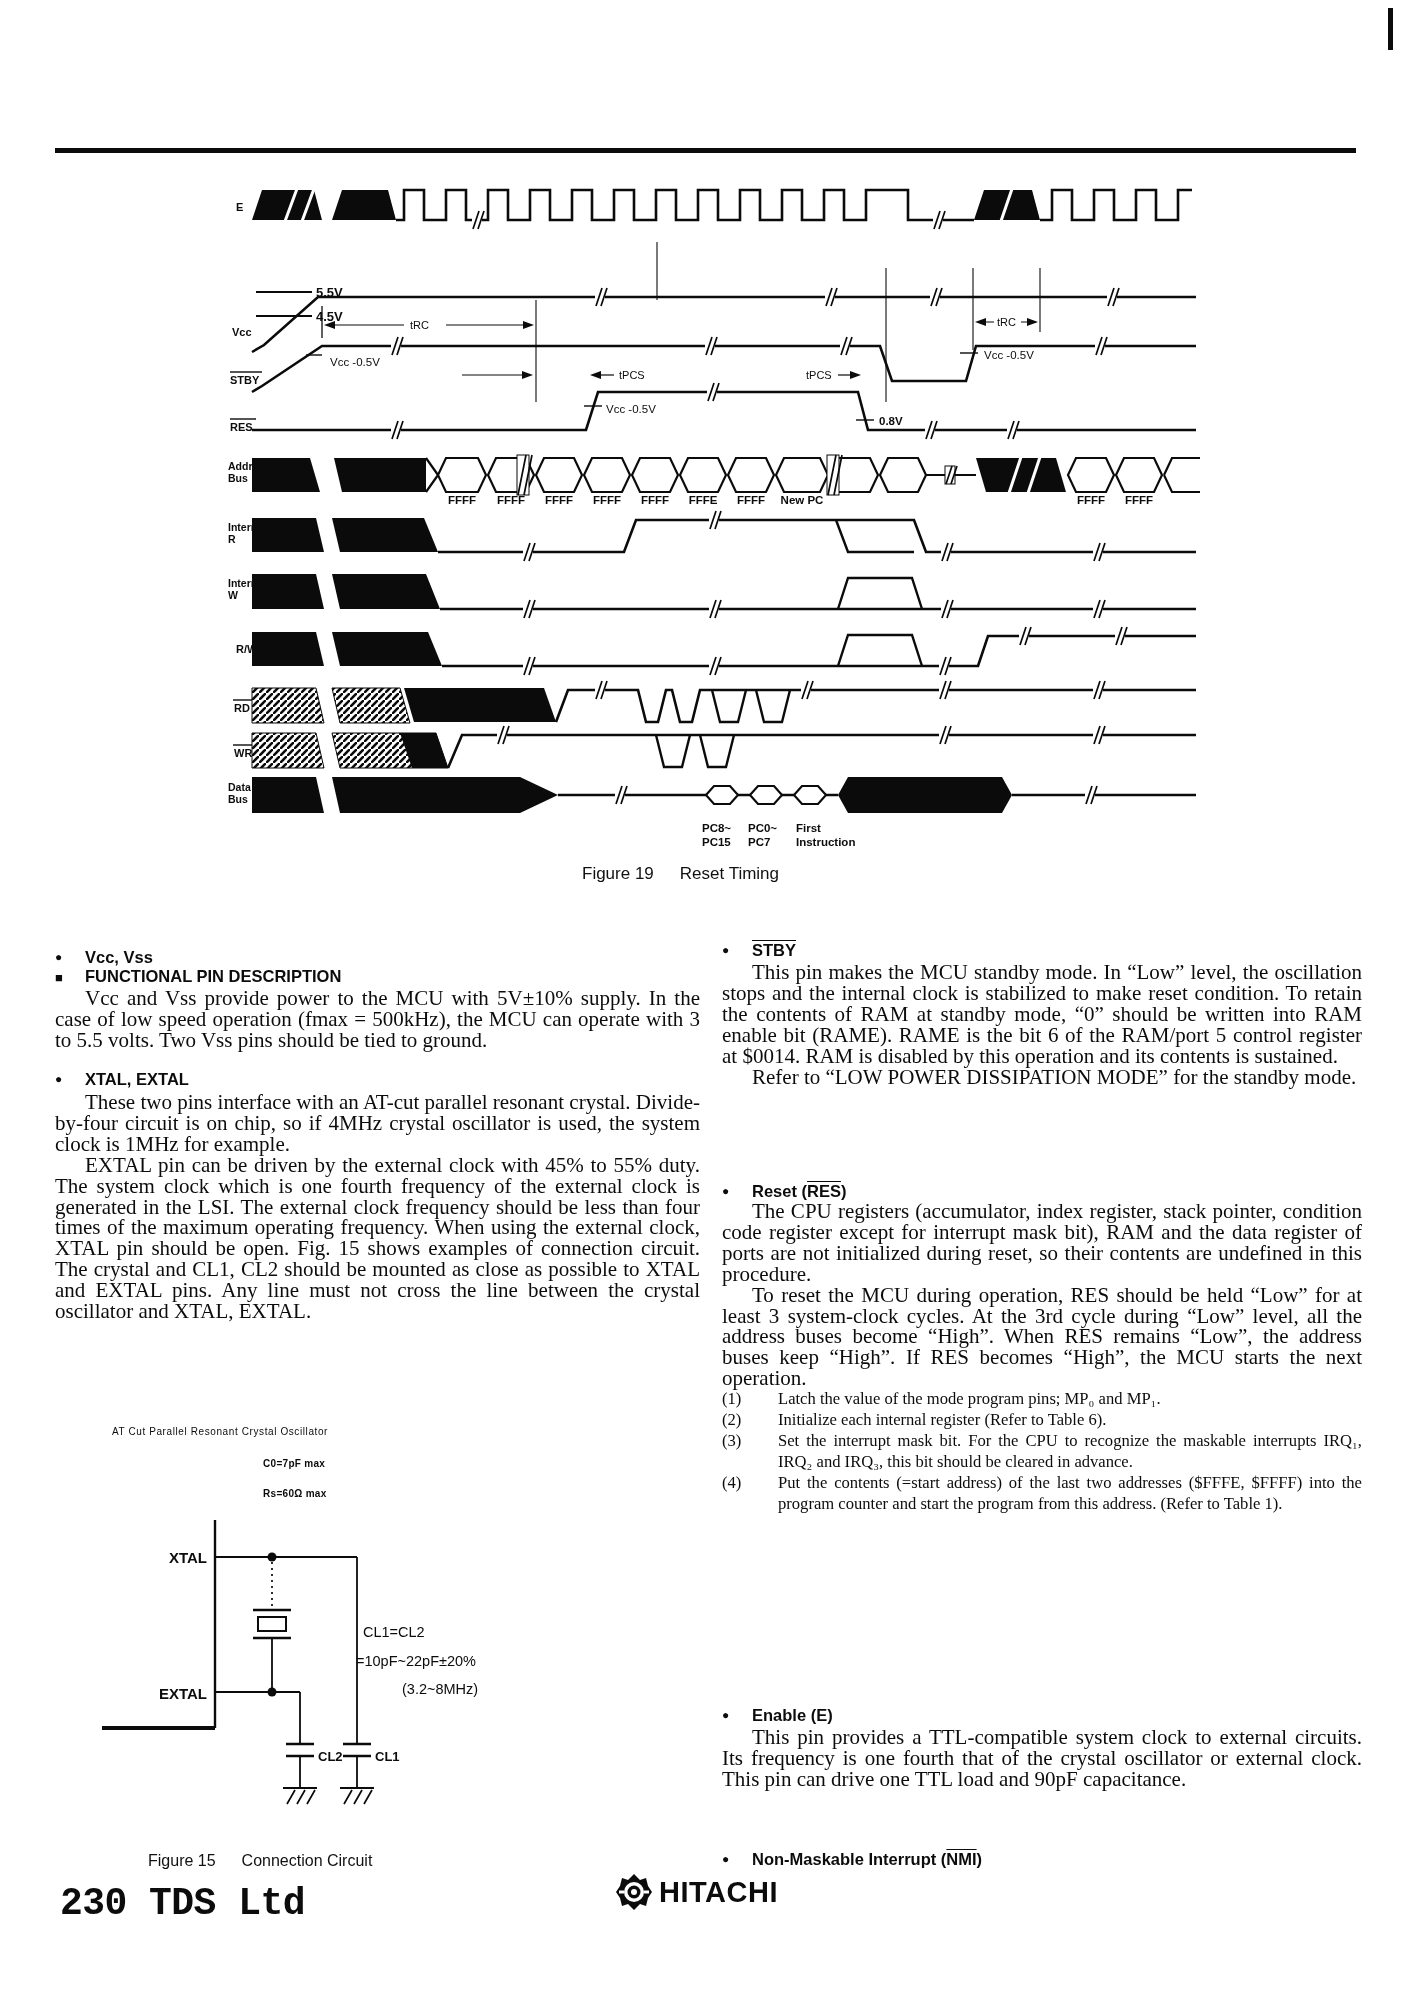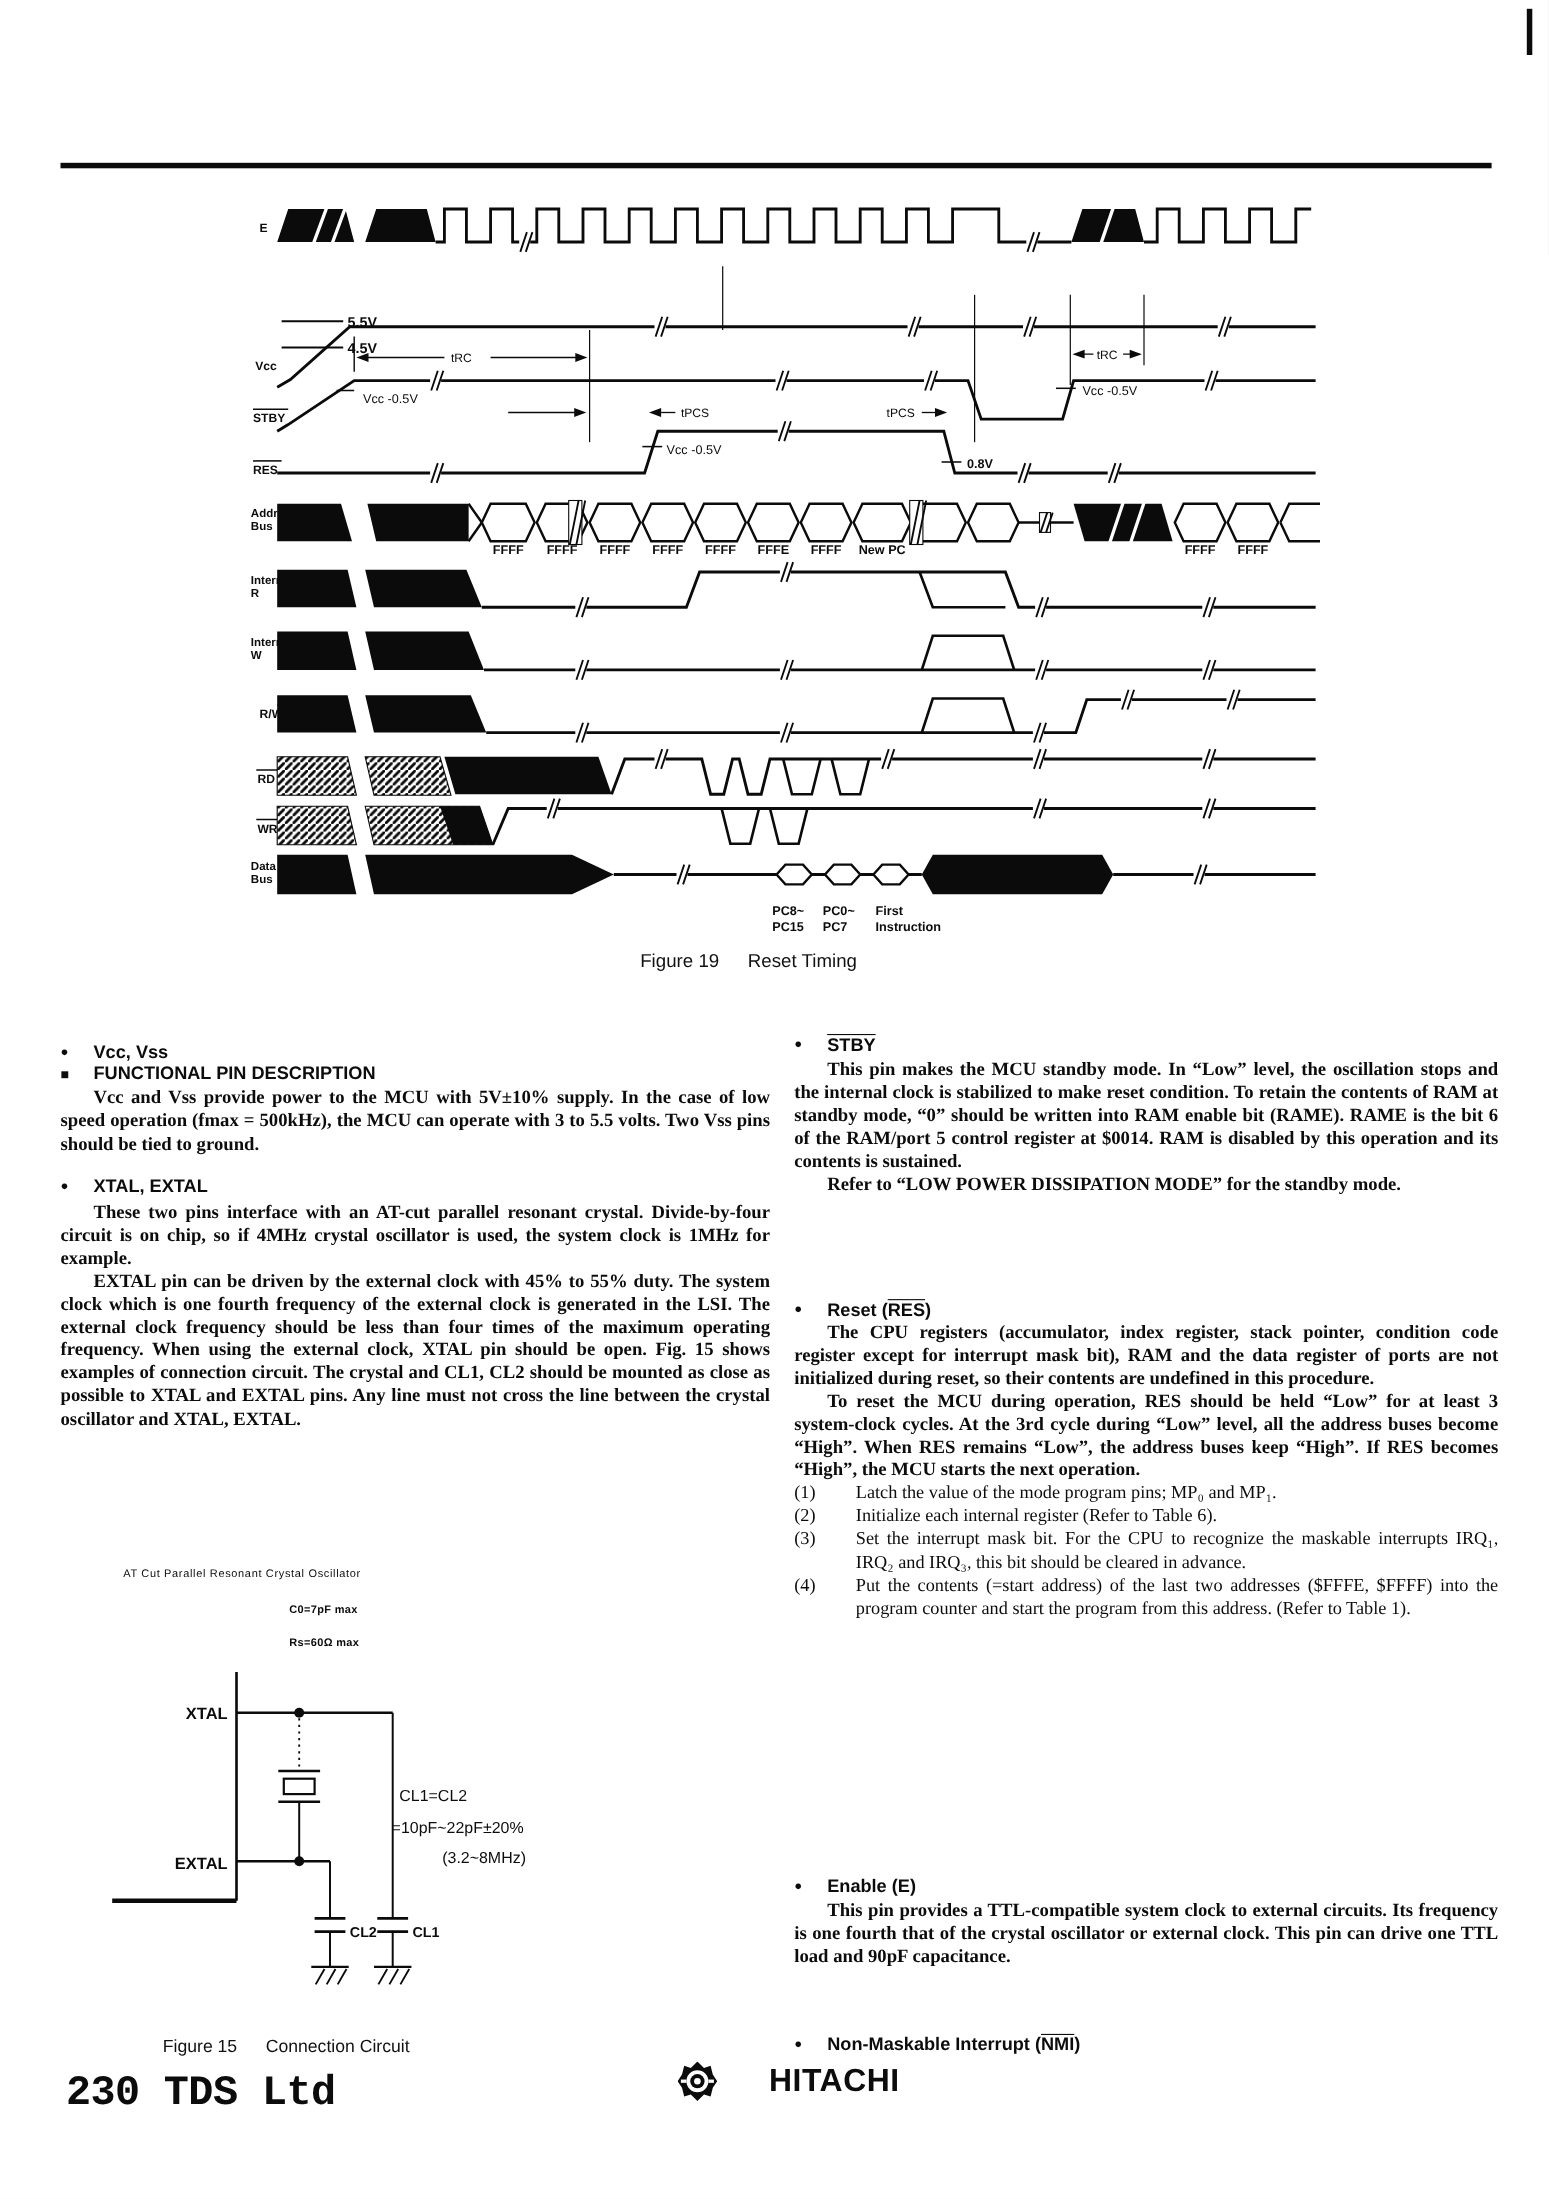--- a/index.html
+++ b/index.html
@@ -1,21 +1,21 @@
 <!DOCTYPE html>
 <html><head>
 <meta charset="utf-8">
 <style>
   html,body{margin:0;padding:0;background:#e8e8e8;}
   .page{position:relative;width:1408px;height:1999px;background:#ffffff;overflow:hidden;
         font-family:"Liberation Serif",serif;color:#0c0c0c;}
   .abs{position:absolute;}
   .title{font-family:"Liberation Sans",sans-serif;font-weight:bold;font-size:34px;letter-spacing:.5px;}
   .rule{background:#0b0b0b;}
-  .col p{margin:0;text-align:justify;text-indent:30px;font-size:17px;line-height:20.9px;font-weight:bold;}
+  .col p{margin:0;text-align:justify;text-indent:30px;font-size:21px;line-height:20.9px;}
   .bh{font-family:"Liberation Sans",sans-serif;font-weight:bold;font-size:16.5px;}
   .bh .blt{display:inline-block;width:30px;font-size:12px;vertical-align:2px;}
   .bh .sq{display:inline-block;width:30px;font-size:13px;}
   .ovl{text-decoration:overline;}
   .li{display:flex;font-size:16.6px;line-height:20.9px;}
   .li .num{width:56px;flex:none;}
   .li .txt{flex:1;text-align:justify;}
   .figcap{font-family:"Liberation Sans",sans-serif;font-size:17px;color:#111;}
   .figcap .gap{display:inline-block;width:26px;}
   .fig15txt{font-family:"Liberation Sans",sans-serif;font-size:10px;letter-spacing:.6px;}
@@ -390,21 +390,21 @@
   <div class="abs col" style="left:722px;top:1850px;width:640px;">
     <div class="bh">
       <span class="blt">●</span><span>Non-Maskable Interrupt (</span><span class="ovl">NMI</span><span>)</span>
     </div>
   </div>
 
   <div class="abs footer-num" style="left:60px;top:1882px;">
     <span>230</span><span class="gap"></span><span>TDS Ltd</span>
   </div>
 
-  <div class="abs" style="left:616px;top:1874px;display:flex;align-items:center;gap:40px;">
+  <div class="abs" style="left:616px;top:1874px;display:flex;align-items:center;">
     <svg width="36" height="36" viewBox="0 0 36 36">
       <polygon points="18,0 24,6 30,4 32,12 36,18 32,24 30,32 24,30 18,36 12,30 6,32 4,24 0,18 4,12 6,4 12,6" fill="#0b0b0b"></polygon>
       <circle cx="18" cy="18" r="10" fill="#ffffff"></circle>
       <circle cx="18" cy="18" r="6.5" fill="#0b0b0b"></circle>
       <circle cx="18" cy="18" r="3" fill="#ffffff"></circle>
       <rect x="3" y="16.5" width="5" height="3" fill="#ffffff"></rect>
       <rect x="28" y="16.5" width="5" height="3" fill="#ffffff"></rect>
     </svg>
     <span class="brand" style="margin-left:7px;">HITACHI</span>
   </div>

